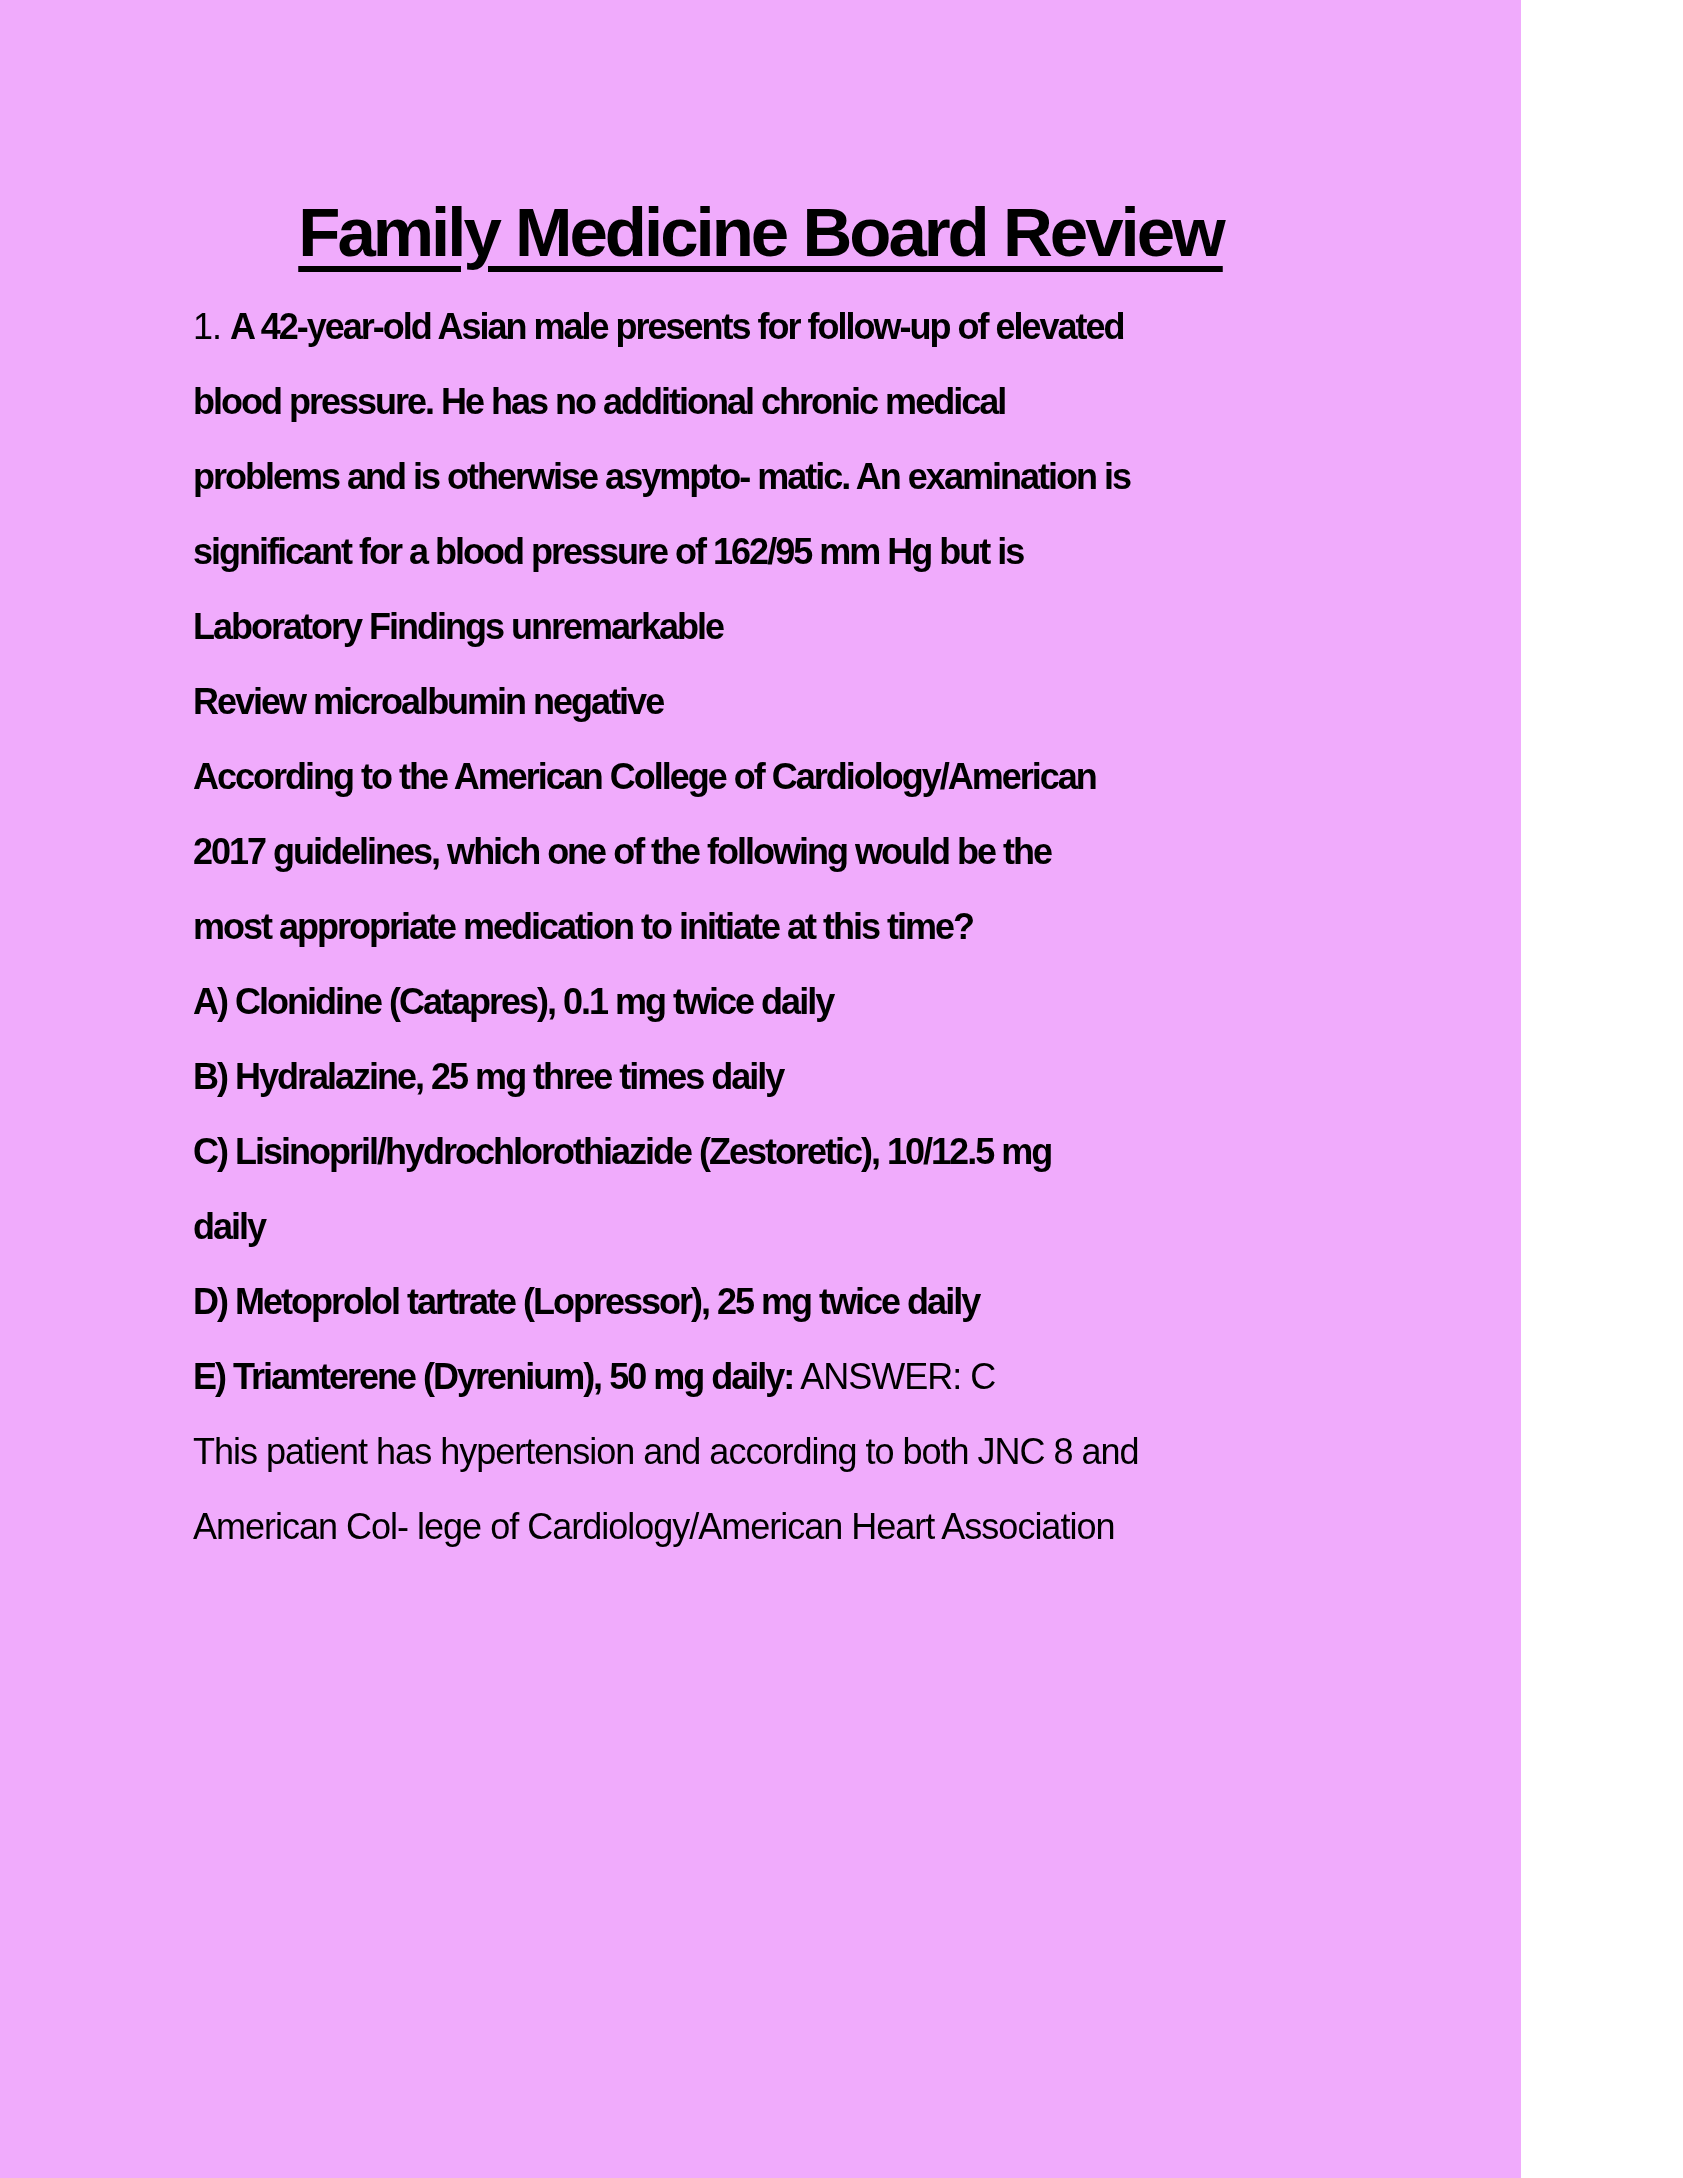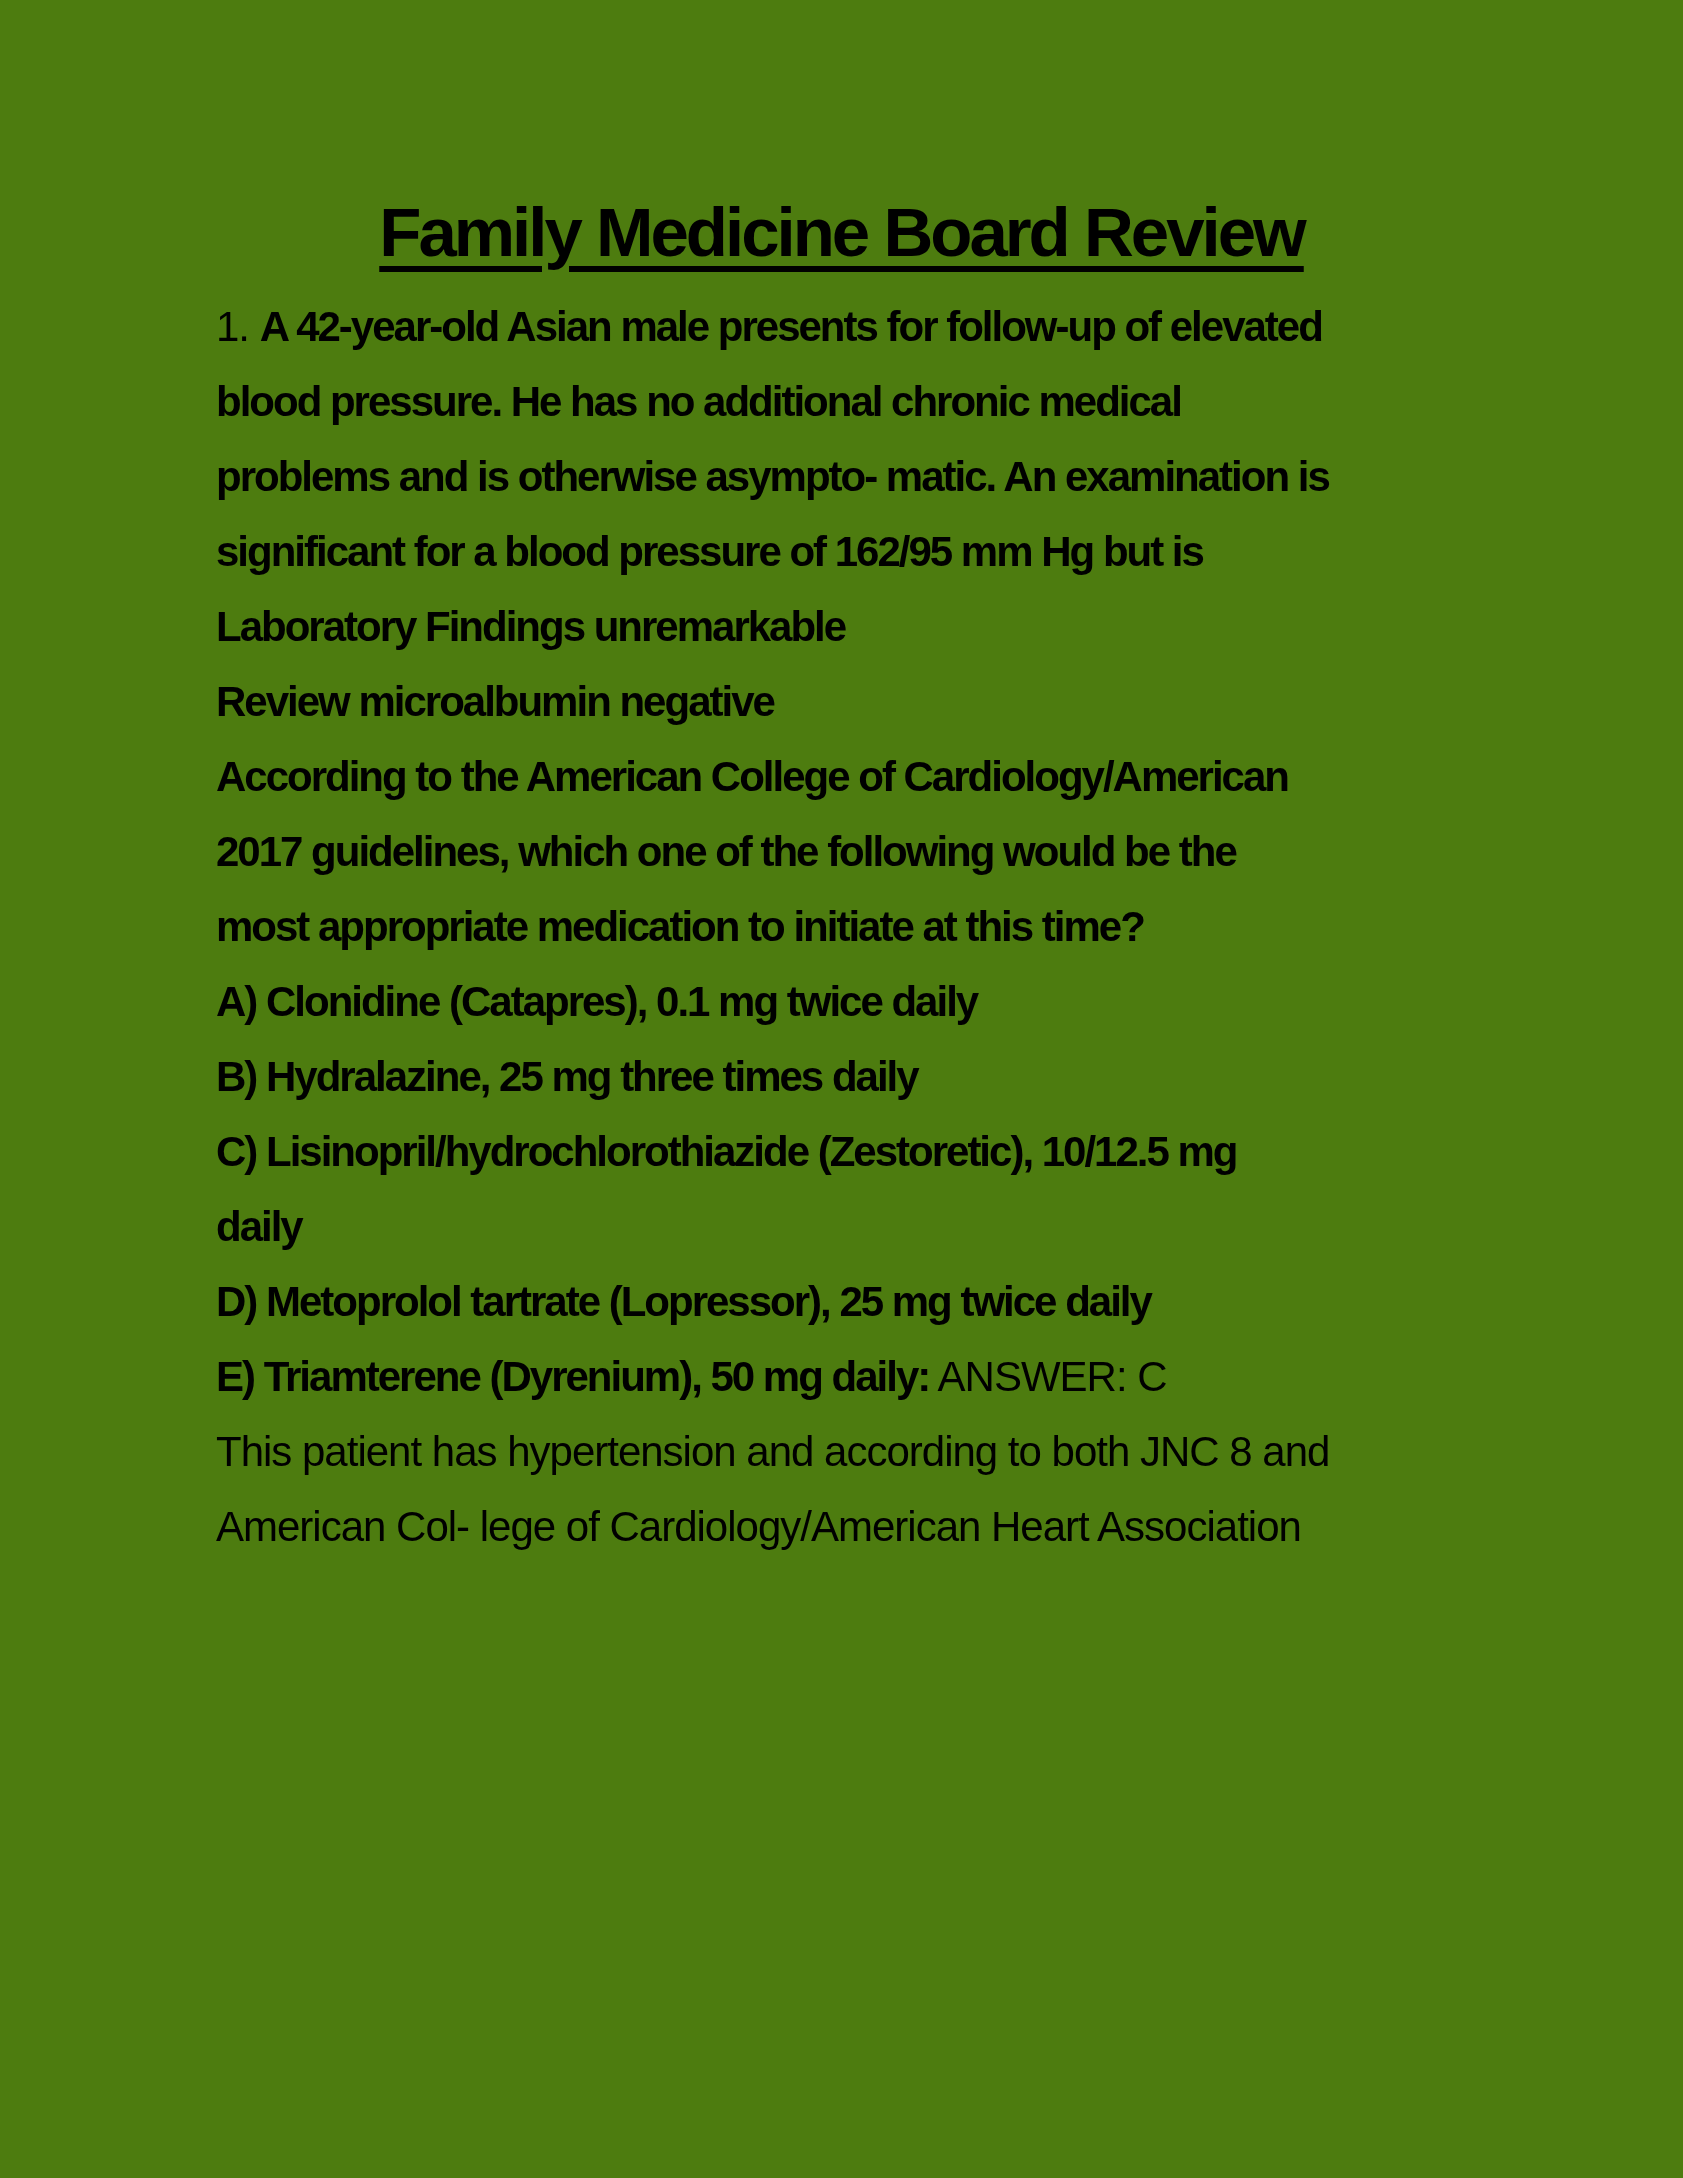--- a/index.html
+++ b/index.html
@@ -8,44 +8,43 @@
   }
   body {
     width: 1683px;
     height: 2178px;
     background: #ffffff;
     color: #000000;
     font-family: "Liberation Sans", sans-serif;
     overflow: hidden;
   }
   .page {
-    width: 1683px;
+    width: 1521px;
     height: 2178px;
-    background: #4d7c0f;
+    background: #f0abfc;
     box-sizing: border-box;
   }
   .title {
     margin: 0;
     padding-top: 198px;
     text-align: center;
     font-size: 69px;
     line-height: 1.0;
     font-weight: bold;
     letter-spacing: -3px;
     text-decoration: underline;
     text-decoration-thickness: 6px;
     text-underline-offset: 10px;
   }
   .body-text {
     margin-top: 22px;
     padding-left: 193px;
     padding-right: 223px;
-    font-size: 42px;
+    font-size: 36px;
     line-height: 75px;
-    margin-left: 23px;
   }
   .line {
     white-space: nowrap;
   }
   .line span.b {
     font-weight: bold;
     letter-spacing: -2px;
   }
   .line span.r {
     font-weight: normal;

